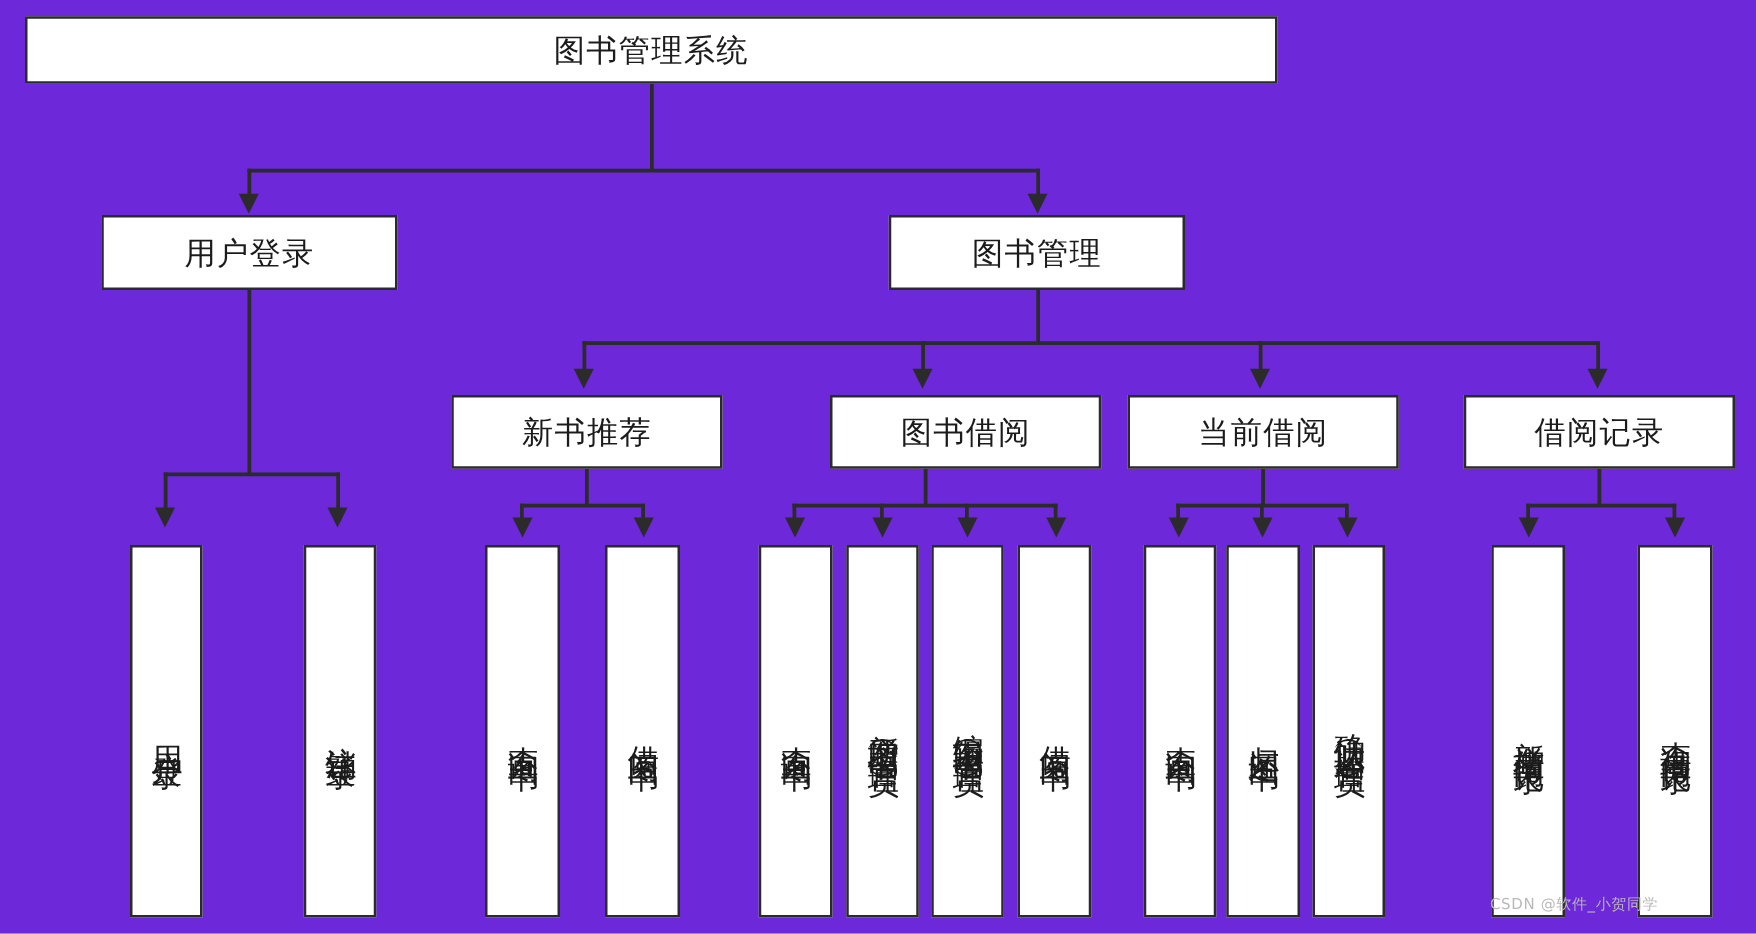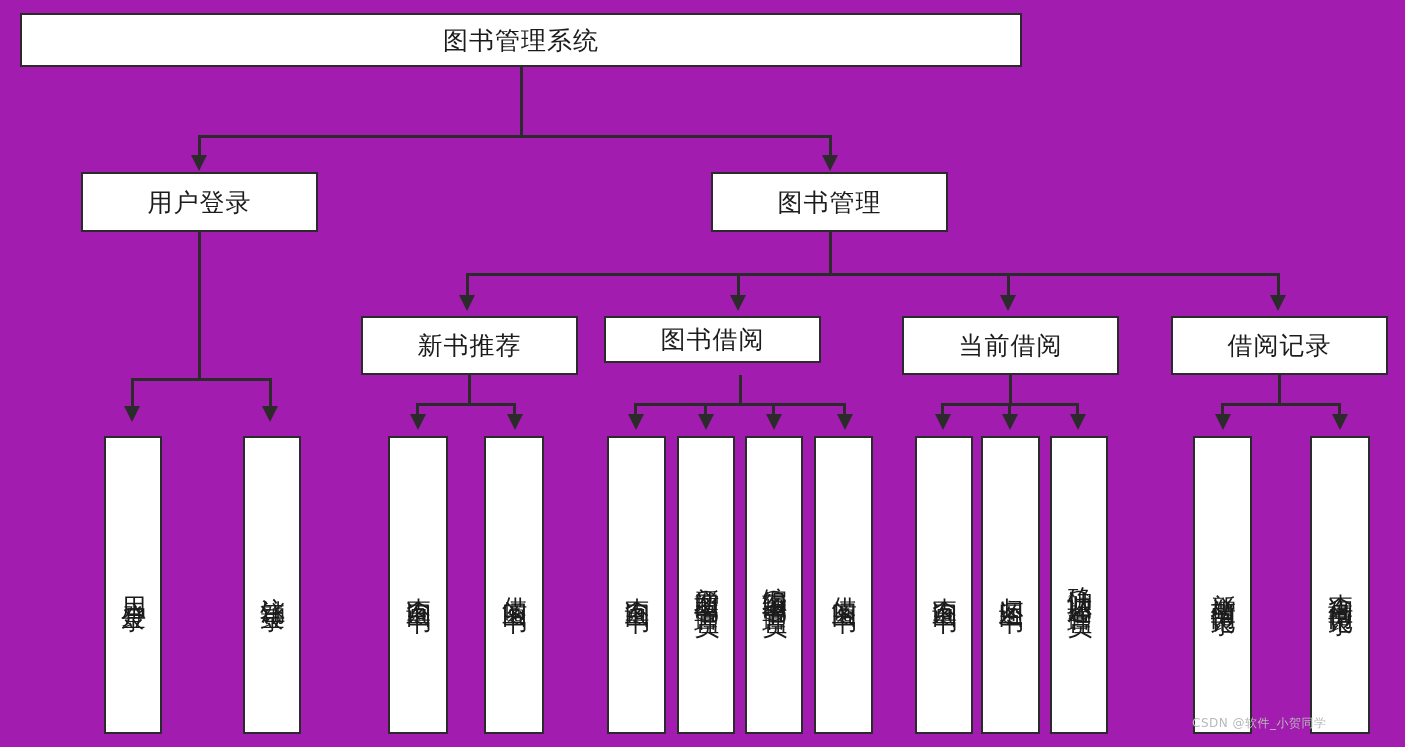--- a/index.html
+++ b/index.html
@@ -4,21 +4,21 @@
 <style>
   html,body{margin:0;padding:0;background:#ffffff;}
   body{
     font-family:"DejaVu Sans","Liberation Sans",sans-serif;
     -webkit-font-smoothing:antialiased;
   }
   #canvas{
     position:relative;
     width:1405px;
     height:747px;
-    background:#a21caf;
+    background:#6d28d9;
     overflow:hidden;
   }
 
   
   .node{
     position:absolute;
     box-sizing:border-box;
     background:#ffffff;
     border:2px solid #2b2b2b;
     display:flex;
@@ -140,21 +140,21 @@
   <div class="node node-h" style="left:81px; top:172px; width:237px; height:60px;">
     <span>用户登录</span>
   </div>
   <div class="node node-h" style="left:711px; top:172px; width:237px; height:60px;">
     <span>图书管理</span>
   </div>
 
   <div class="node node-h" style="left:361px; top:316px; width:217px; height:59px;text-align:right;">
     <span>新书推荐</span>
   </div>
-  <div class="node node-h" style="left:604px; top:316px; width:217px; height:47px;">
+  <div class="node node-h" style="left:664px; top:316px; width:217px; height:59px;">
     <span>图书借阅</span>
   </div>
   <div class="node node-h" style="left:1171px; top:316px; width:217px; height:59px;">
     <span>借阅记录</span>
   </div>
   <div class="node node-h" style="left:902px; top:316px; width:217px; height:59px;">
     <span>当前借阅</span>
   </div>
 
   <div class="node node-v" style="left:104px; top:436px; width:58px; height:298px;">

